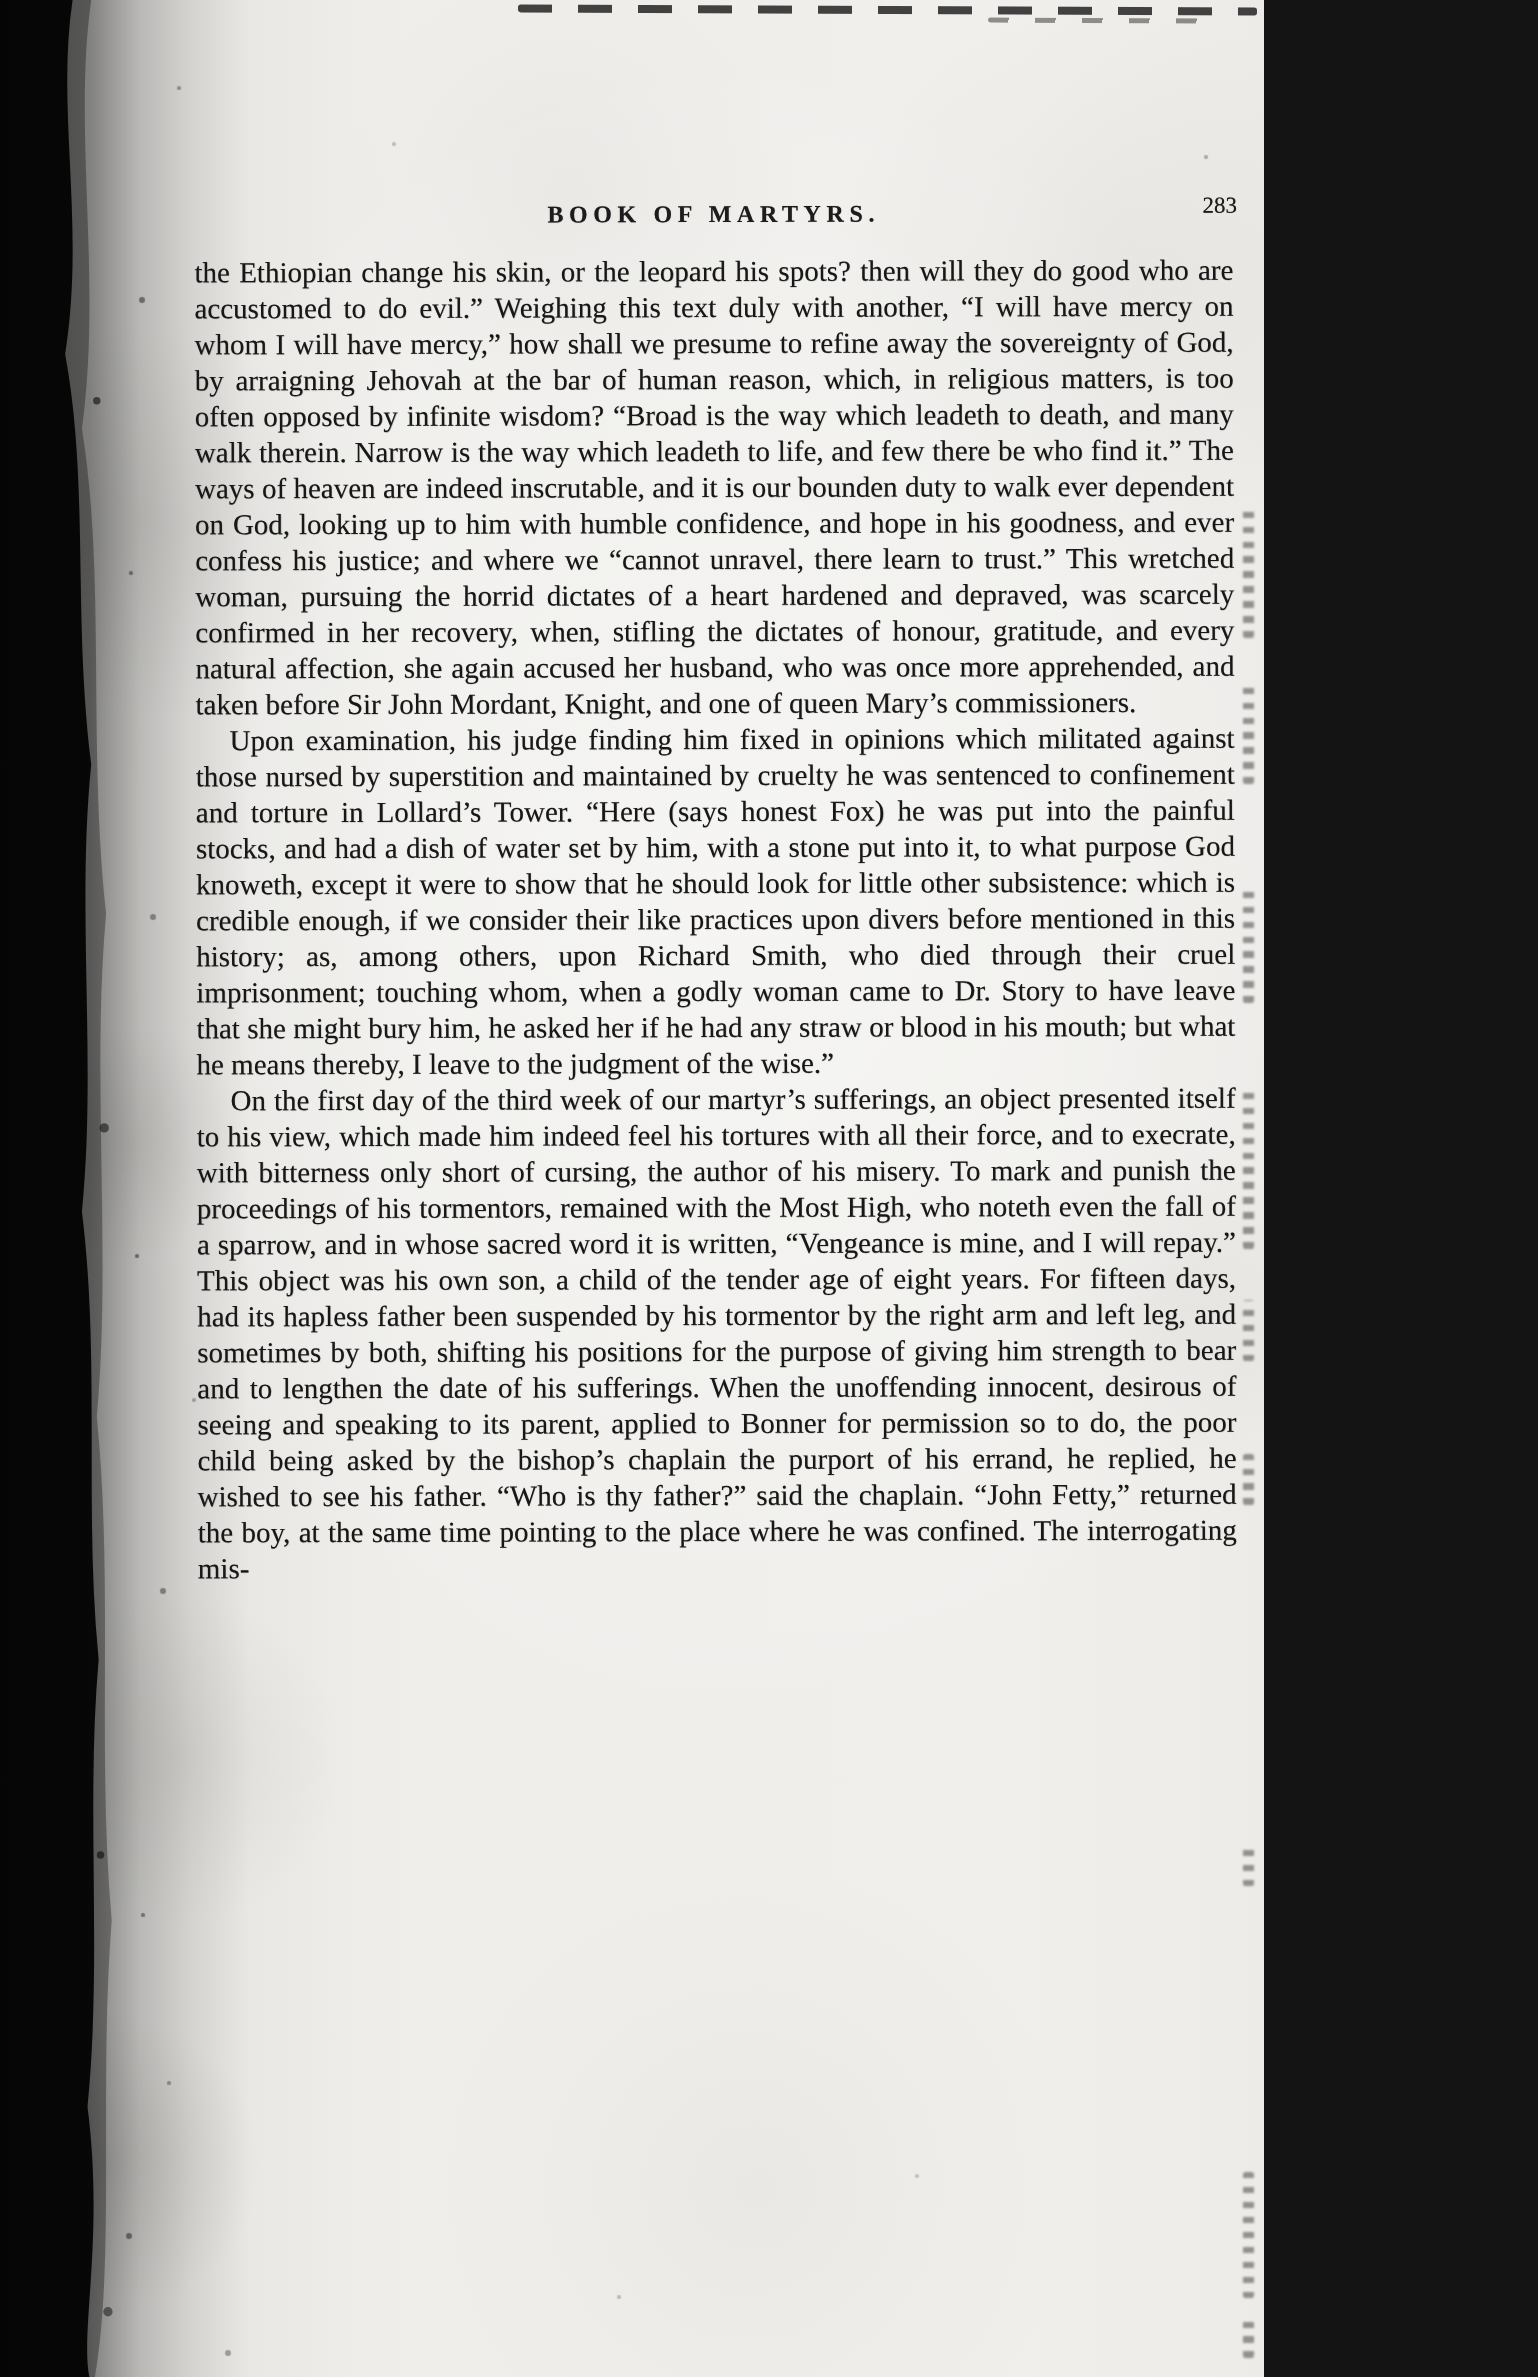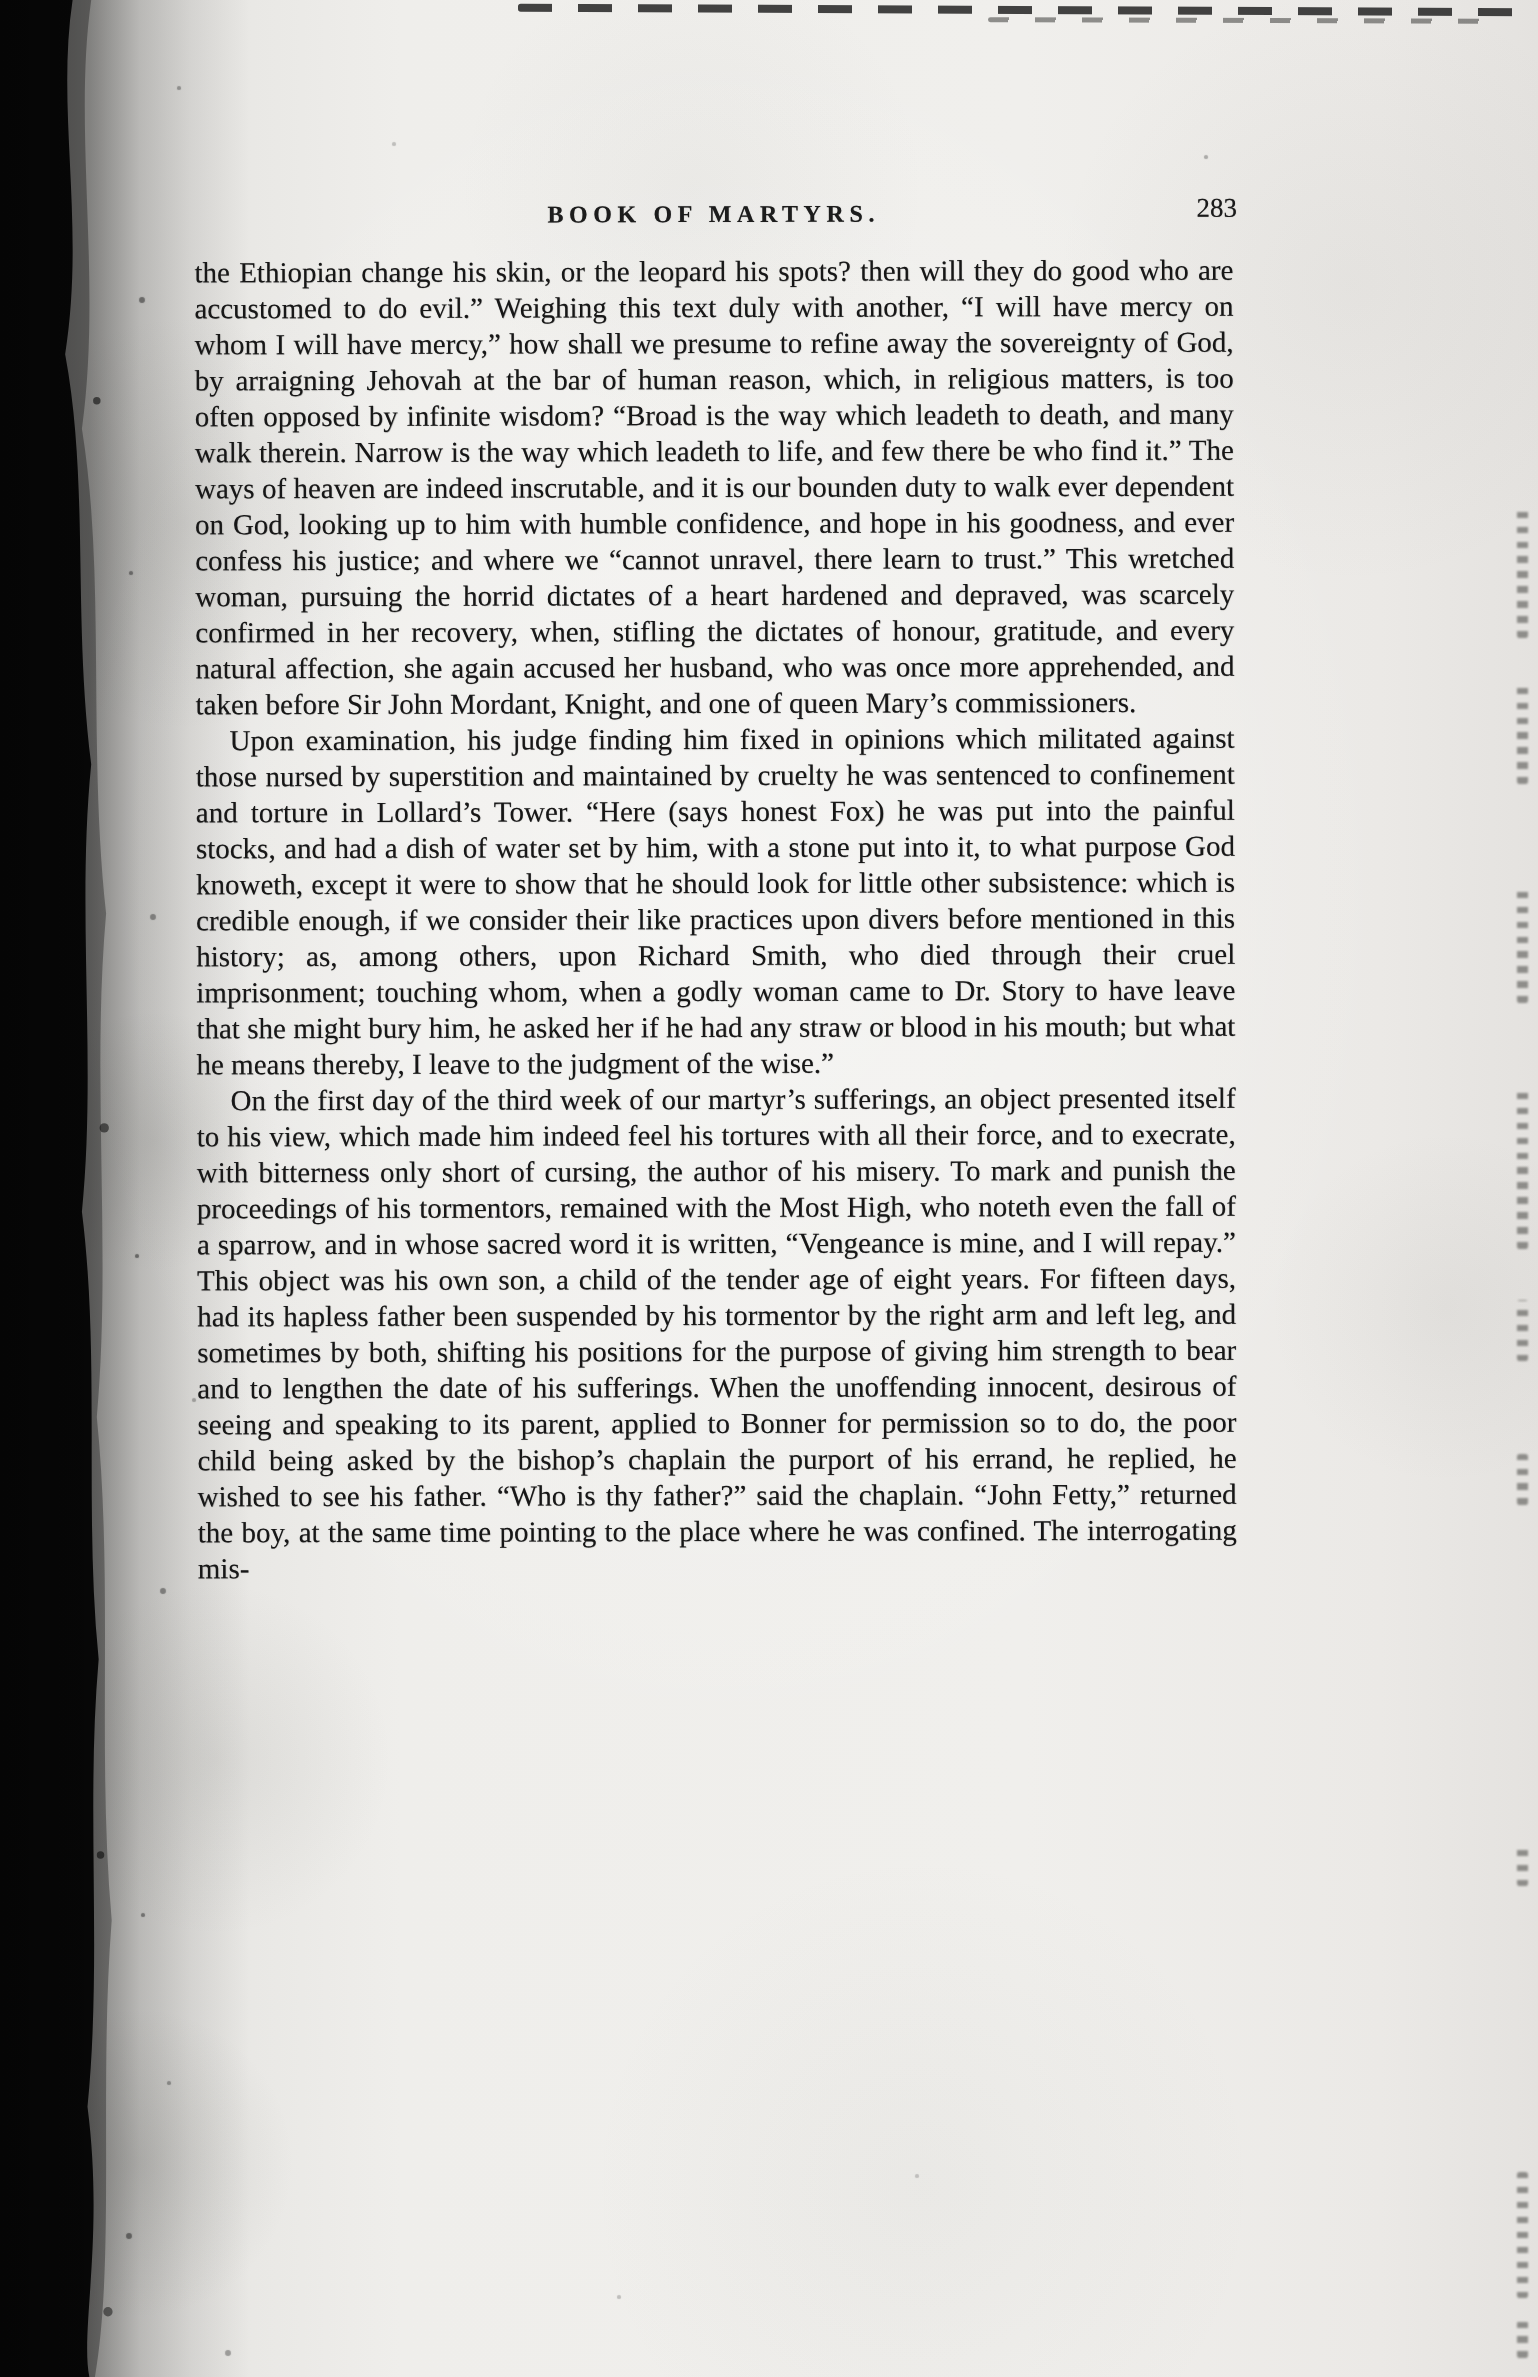--- a/index.html
+++ b/index.html
@@ -2,21 +2,21 @@
 <html style="font-size:15px"><head>
 <meta charset="utf-8">
 <style>
   html, body {
     margin: 0;
     padding: 0;
     background: #141414;
   }
   .scan {
     position: relative;
-    width: 1538px;
+    width: 1264px;
     height: 2377px;
     overflow: hidden;
     font-family: "Liberation Serif", serif;
     background:
       radial-gradient(ellipse 932px 1212px at 727px 886px, rgba(255,255,255,0.40), rgba(255,255,255,0) 72%),
       linear-gradient(90deg, #c7c6c3 0px, #dbdad7 112px, #e9e8e5 252px, #efeeeb 401px, #f0efec 1025px, #ebe9e6 1380px, #e4e2df 1538px);
   }
   
   .paper-mottle {
     position: absolute;
@@ -128,21 +128,21 @@
     font-size: 24px;
     font-weight: bold;
     letter-spacing: 5.6px;
     color: #1c1c1c;
     text-shadow: 0 0 0.7px rgba(25,25,25,0.55);
   }
   .page-number {
     position: absolute;
     right: -3.7px;
     top: -7.5px;
-    font-size: 27px;
+    font-size: 23px;
     color: #1a1a1a;
     text-shadow: 0 0 0.7px rgba(25,25,25,0.55);
   }
   .text-block {
     margin-top: 9.3px;
     font-size: 29px;
     line-height: 36px;
     text-align: justify;
     text-shadow: 0.3px 0.3px 0.7px rgba(28,28,28,0.50);
   }

